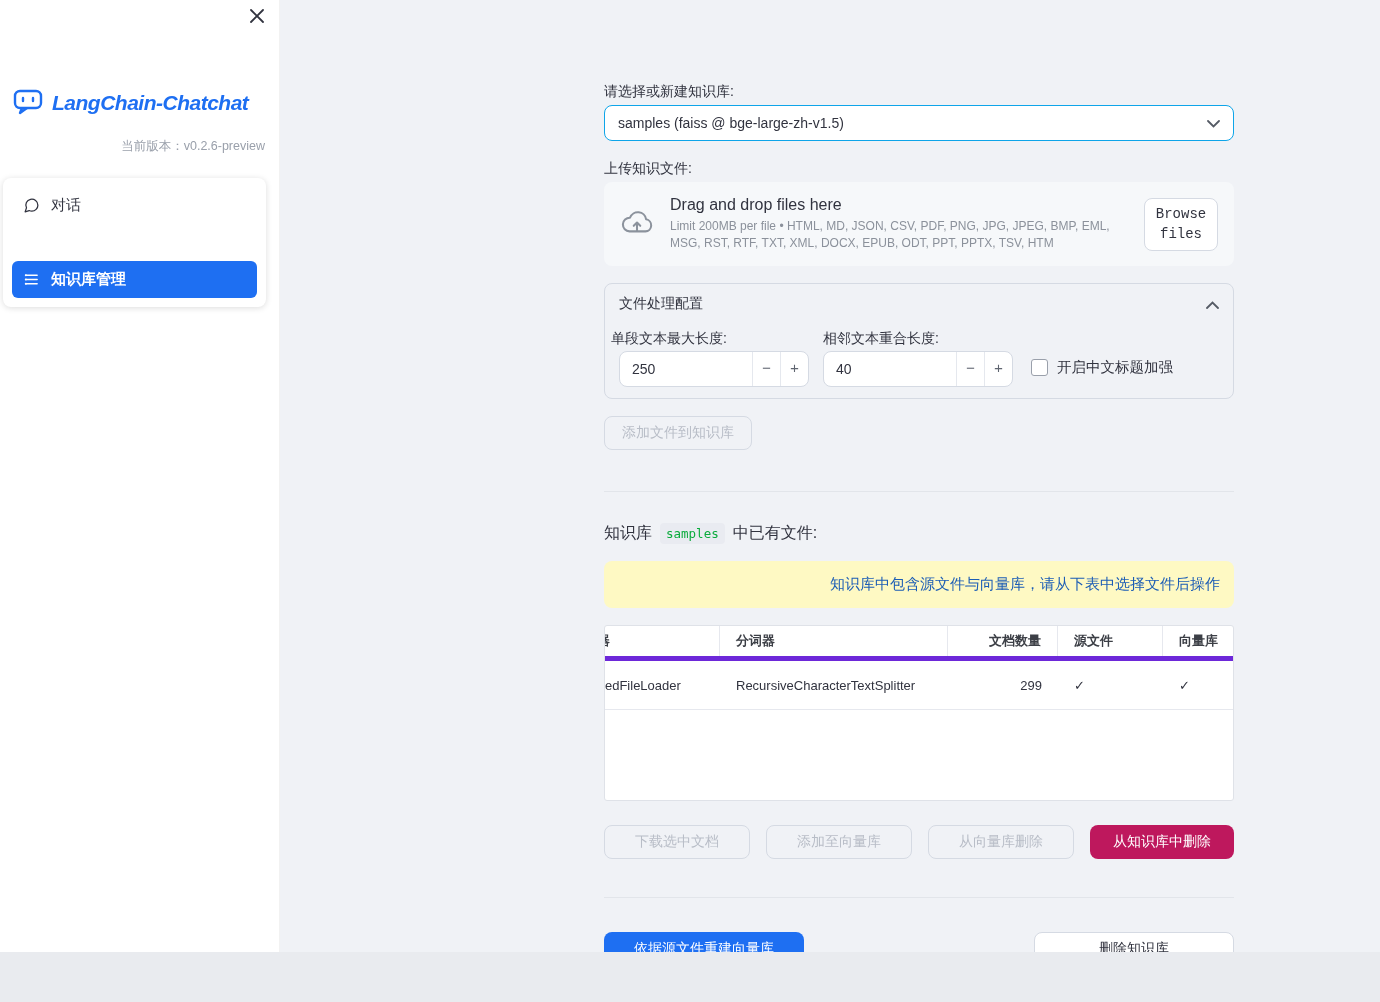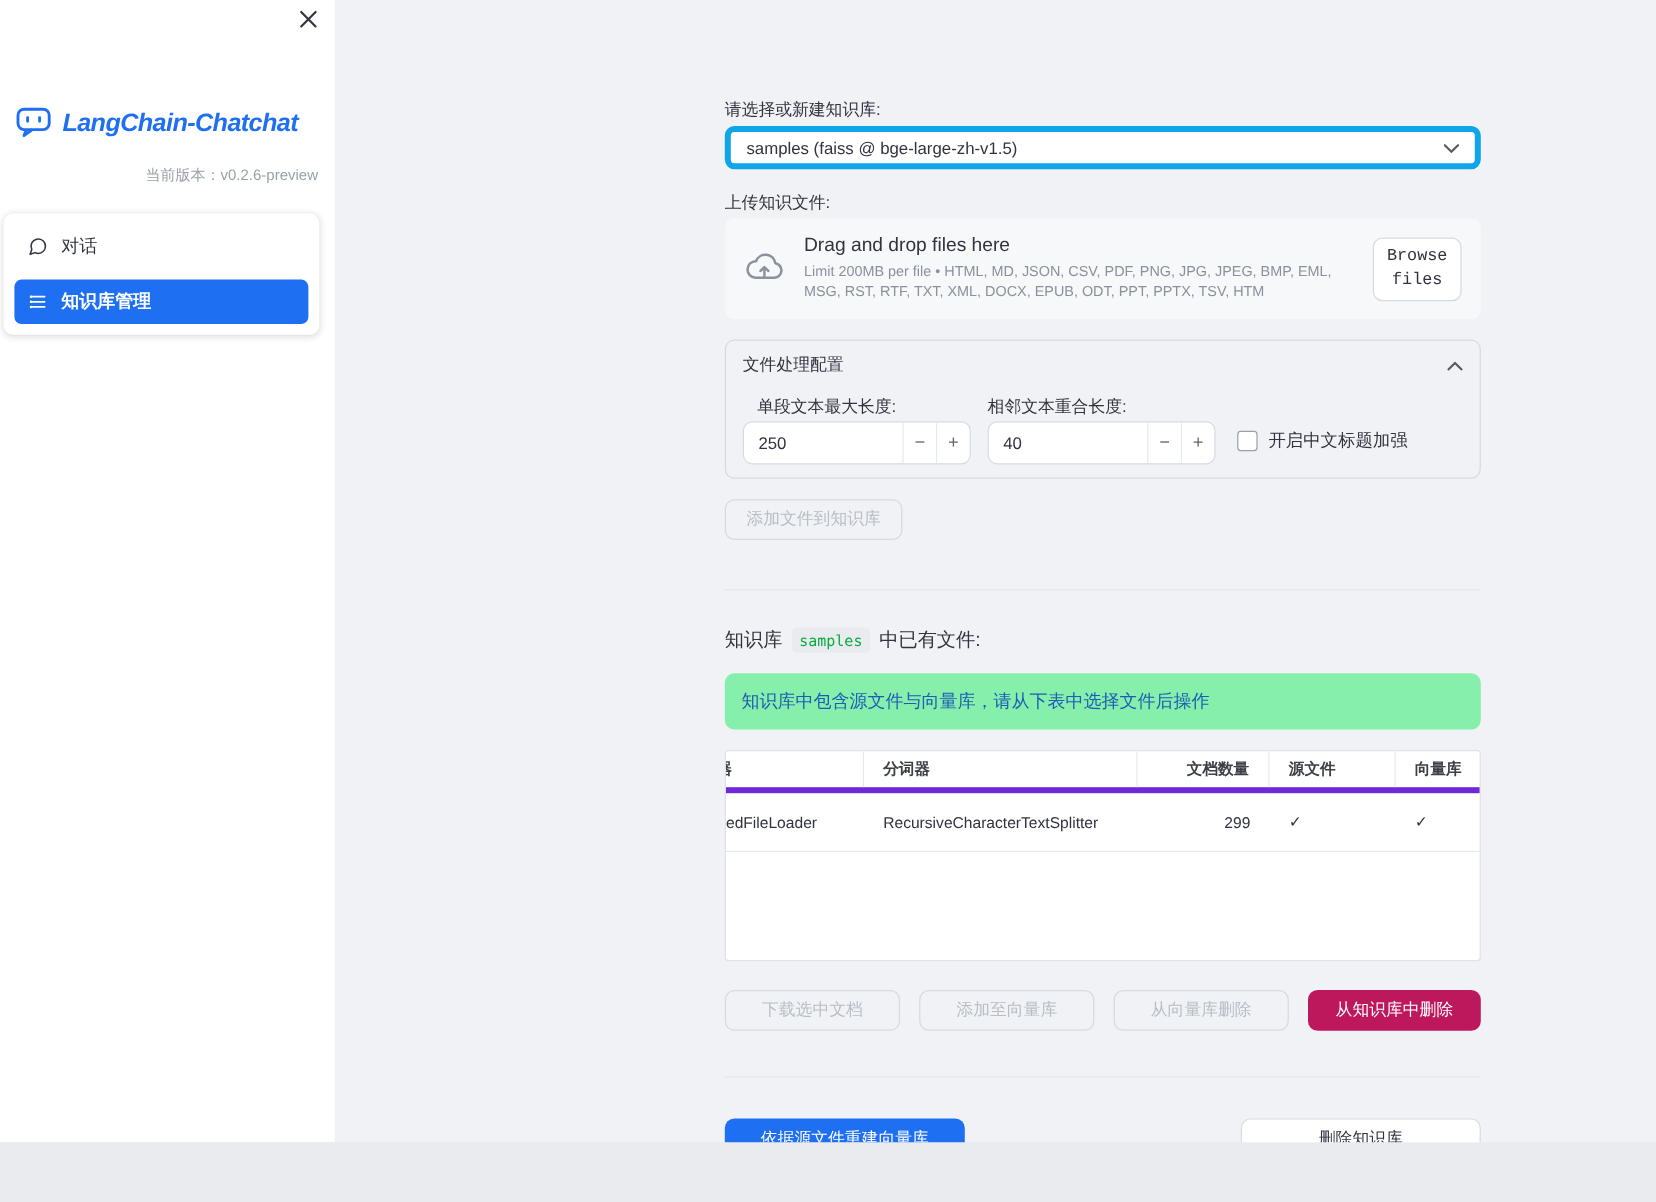--- a/index.html
+++ b/index.html
@@ -16,29 +16,29 @@
              box-shadow: inset -1px 0 0 rgba(0,0,0,0.05); }
   .close-btn { position:absolute; top:7px; right:12px; width:22px; height:22px; border:none; background:none;
                cursor:pointer; color:#31333f; display:flex; align-items:center; justify-content:center; }
   .logo-row { position:absolute; top:86px; left:12px; display:flex; align-items:center; gap:8px; }
   .logo-text { font-size:21px; font-weight:bold; font-style:italic; color:#1e6ff2; letter-spacing:-0.5px; white-space:nowrap; }
   .version { position:absolute; top:138px; right:15px; font-size:12.5px; color:#9aa0ab; }
   .menu-card { position:absolute; top:178px; left:3px; right:14px; background:#fff; border-radius:8px;
                box-shadow:0 1px 6px rgba(0,0,0,0.14); padding:9px; display:flex; flex-direction:column; gap:9px; }
   .menu-item { display:flex; align-items:center; gap:11px; height:37px; border-radius:6px; padding:0 11px;
                font-size:15px; cursor:pointer; color:#31333f; }
-  .menu-item.active { background:#1e6ff2; color:#fff; font-weight:bold; }
+  .menu-item.active { background:#1e6ff2; color:#fff; font-weight:bold;margin-top:28px; }
   .menu-item .mi-icon { display:flex; align-items:center; }
 
   
   .main { position:absolute; left:604px; top:0; width:630px; height:100%; }
   .field-label { position:absolute; left:0; font-size:14px; color:#31333f; }
 
   .selectbox { position:absolute; top:105px; left:0; width:630px; height:36px; background:#fff;
-               border:5px solid #0ea5e9; border-radius:8px; display:flex; align-items:center;
+               border:1px solid #0ea5e9; border-radius:8px; display:flex; align-items:center;
                justify-content:space-between; padding:0 13px; font-size:14px; cursor:pointer; }
 
   .dropzone { position:absolute; top:182px; left:0; width:630px; height:84px; background:#f6f8fa;
               border-radius:8px; display:flex; align-items:center; padding:0 16px; gap:16px; }
   .drop-texts { flex:1; }
   .drop-title { font-size:16px; color:#31333f; }
   .drop-limit { font-size:12px; color:#8b919b; line-height:1.4; margin-top:4px; max-width:476px; }
   .browse-btn { width:74px; min-height:53px; background:#fff; border:1px solid #d5dae3; border-radius:8px;
                 font-size:14px; color:#31333f; cursor:pointer; line-height:1.45; padding:4px 6px; }
 
@@ -58,22 +58,22 @@
 
   .add-btn { position:absolute; top:416px; left:0; height:34px; padding:0 17px;
              border:1px solid #d5dae3; border-radius:8px; background:transparent; color:#b8bdc7; font-size:14px;text-align:center; }
 
   .divider { position:absolute; left:0; width:630px; height:1px; background:#e2e5ea; }
 
   .existing-row { position:absolute; top:523px; left:0; display:flex; align-items:center; gap:8px; font-size:16px; }
   .kb-chip { font-family:"DejaVu Sans Mono","Liberation Mono",monospace; font-size:12.5px; color:#09ab3b;
              background:#e9ebf1; border-radius:4px; padding:3px 6px; }
 
-  .info-box { position:absolute; top:561px; left:0; width:630px; height:47px; background:#86efac;
-              border-radius:8px; display:flex; align-items:center; padding:0 14px; color:#1c5db5; font-size:15px; }
+  .info-box { position:absolute; top:561px; left:0; width:630px; height:47px; background:#fef9c3;
+              border-radius:8px; display:flex; align-items:center; padding:0 14px; color:#1c5db5; font-size:15px;justify-content:flex-end; }
 
   .table-wrap { position:absolute; top:625px; left:0; width:630px; height:176px; background:#fff;
                 border:1px solid #dfe2e8; border-radius:3px; overflow:hidden; }
   .table-inner { width:793px; margin-left:-76px; }
   .t-header { display:flex; height:35px; border-bottom:5px solid #6d28d9; }
   .th, .td { display:flex; align-items:center; padding:0 16px; font-size:13px; white-space:nowrap; overflow:hidden; }
   .th { font-weight:bold; color:#3c3f46; border-right:1px solid #e6e8ee; }
   .th:last-child { border-right:none; }
   .c0 { width:191px; } .c1 { width:228px; } .c2 { width:110px; justify-content:flex-end; }
   .c3 { width:105px; } .c4 { width:159px; }
@@ -169,21 +169,21 @@
     <section class="expander">
       <div class="exp-header">
         <span>文件处理配置</span>
         <span>
           <svg width="13" height="8" viewBox="0 0 13 8">
               <path d="M1 7l5.5-5.5L12 7" fill="none" stroke="#555b65" stroke-width="1.8" stroke-linecap="round"></path>
             </svg>
         </span>
       </div>
 
-      <div class="exp-label" style="left:26px;">单段文本最大长度:</div>
+      <div class="exp-label" style="left:6px;">单段文本最大长度:</div>
       <div class="exp-label" style="left:218px;">相邻文本重合长度:</div>
 
       <div class="num-input" style="left:14px;">
         <span class="val">250</span>
         <button class="step-btn">−</button>
         <button class="step-btn">+</button>
       </div>
 
       <div class="num-input" style="left:218px;">
         <span class="val">40</span>

